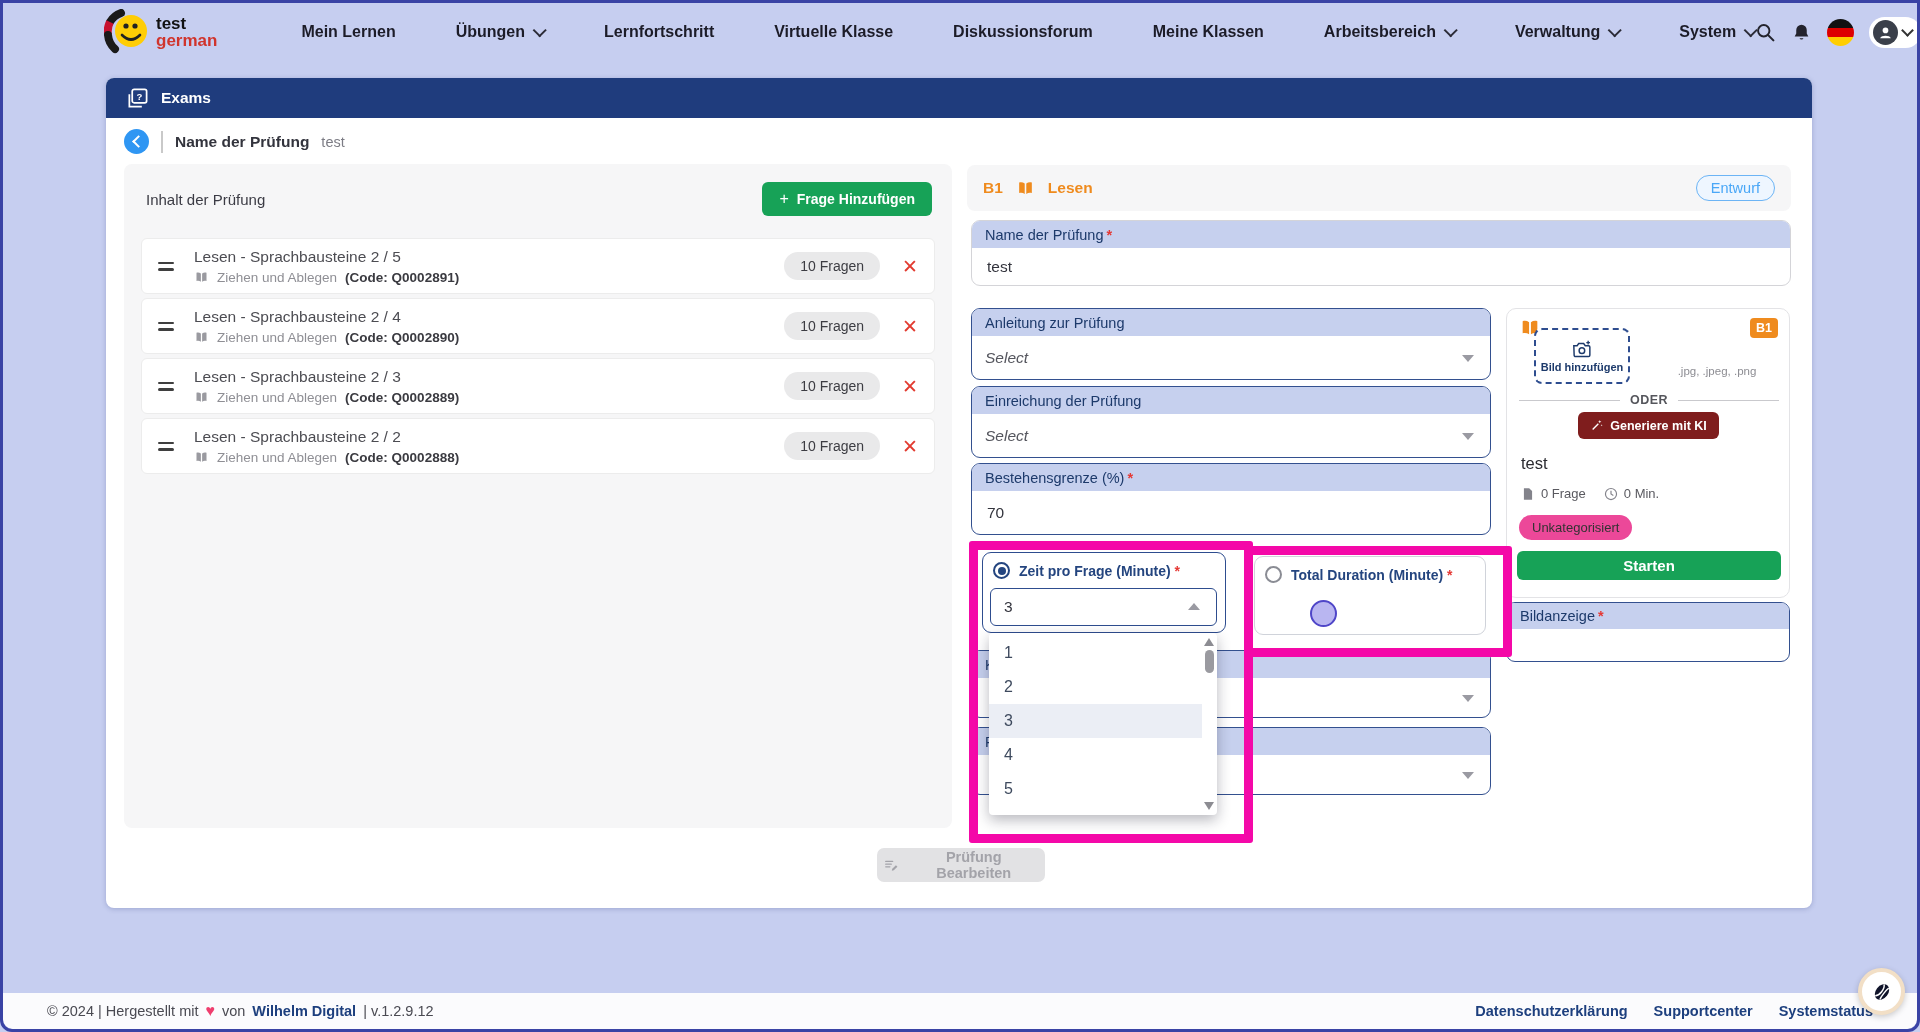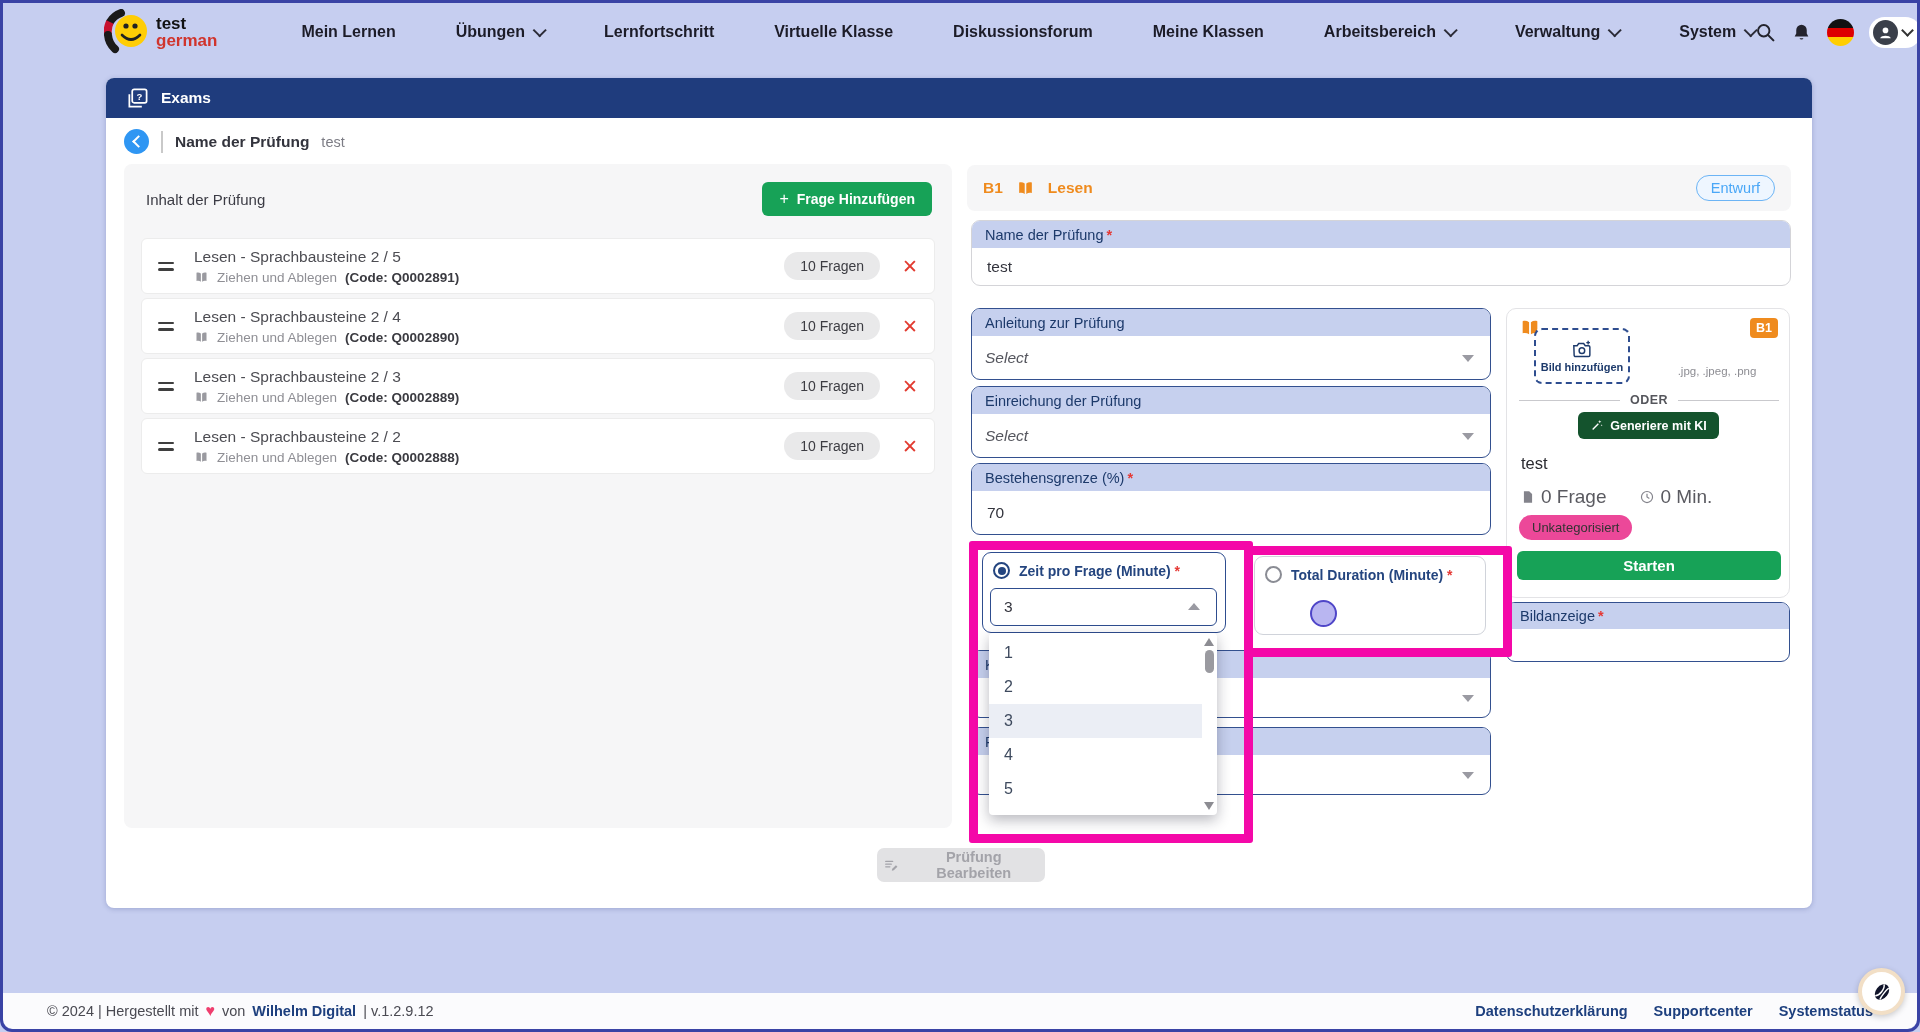--- a/index.html
+++ b/index.html
@@ -101,23 +101,23 @@
   
   .side-card{position:absolute;left:1506px;top:308px;width:284px;height:290px;background:#fff;border:1px solid #e3e3e6;border-radius:10px;box-sizing:border-box;}
   .sc-b1{position:absolute;right:11px;top:9px;background:#ef8b1e;color:#fff;font-size:12.5px;font-weight:800;border-radius:4px;padding:3px 6px;}
   .sc-book{position:absolute;left:12px;top:8px;}
   .upload-box{position:absolute;left:27px;top:19px;width:92px;height:52px;border:2px dashed #2e4d8f;border-radius:8px;background:#fff;display:flex;flex-direction:column;align-items:center;justify-content:center;gap:3px;cursor:pointer;}
   .upload-label{font-size:11px;font-weight:700;color:#1d3a6b;}
   .formats{position:absolute;left:150px;top:40px;width:120px;text-align:center;font-size:11.5px;color:#8d8d93;margin-top:16px;}
   .oder{position:absolute;left:12px;top:84px;width:260px;display:flex;align-items:center;gap:10px;}
   .oder .line{flex:1;height:1px;background:#c9c9cd;}
   .oder .txt{font-size:12.5px;font-weight:700;color:#55565c;letter-spacing:.5px;}
-  .btn-ki{position:absolute;left:71px;top:103px;width:141px;height:27px;background:#14532d;border:none;border-radius:6px;color:#fff;font-size:12.5px;font-weight:700;display:flex;align-items:center;justify-content:center;gap:7px;cursor:pointer;font-family:inherit;}
+  .btn-ki{position:absolute;left:71px;top:103px;width:141px;height:27px;background:#7f1d1d;border:none;border-radius:6px;color:#fff;font-size:12.5px;font-weight:700;display:flex;align-items:center;justify-content:center;gap:7px;cursor:pointer;font-family:inherit;}
   .sc-name{position:absolute;left:14px;top:145px;font-size:16.5px;color:#2b2b31;}
-  .sc-stats{position:absolute;left:14px;top:177px;display:flex;align-items:flex-end;gap:34px;font-size:19px;color:#5a5a60;}
+  .sc-stats{position:absolute;left:14px;top:177px;display:flex;align-items:flex-end;gap:18px;font-size:13px;color:#5a5a60;}
   .sc-stat{display:flex;align-items:center;gap:6px;}
   .cat-pill{position:absolute;left:12px;top:206px;background:#ec4899;border-radius:13px;padding:5px 13px;font-size:13px;color:#333;}
   .btn-start{position:absolute;left:10px;top:242px;width:264px;height:29px;background:#17a257;border:none;border-radius:6px;color:#fff;font-size:15px;font-weight:700;cursor:pointer;font-family:inherit;}
 
   
   .btn-edit{position:absolute;left:877px;top:848px;width:168px;height:34px;background:#e2e2e4;border:none;border-radius:7px;color:#a3a3a9;font-size:14.5px;font-weight:600;display:flex;align-items:center;justify-content:center;gap:9px;cursor:not-allowed;font-family:inherit;}
 
   
   .footer{position:absolute;left:3px;right:3px;bottom:3px;height:36px;background:#fbfbfd;border-radius:0 0 10px 10px;display:flex;align-items:center;padding:0 44px;box-sizing:border-box;font-size:14.5px;color:#4a4a52;}
   .footer .heart{color:#ef3e6e;margin:0 7px;font-size:16px;}

